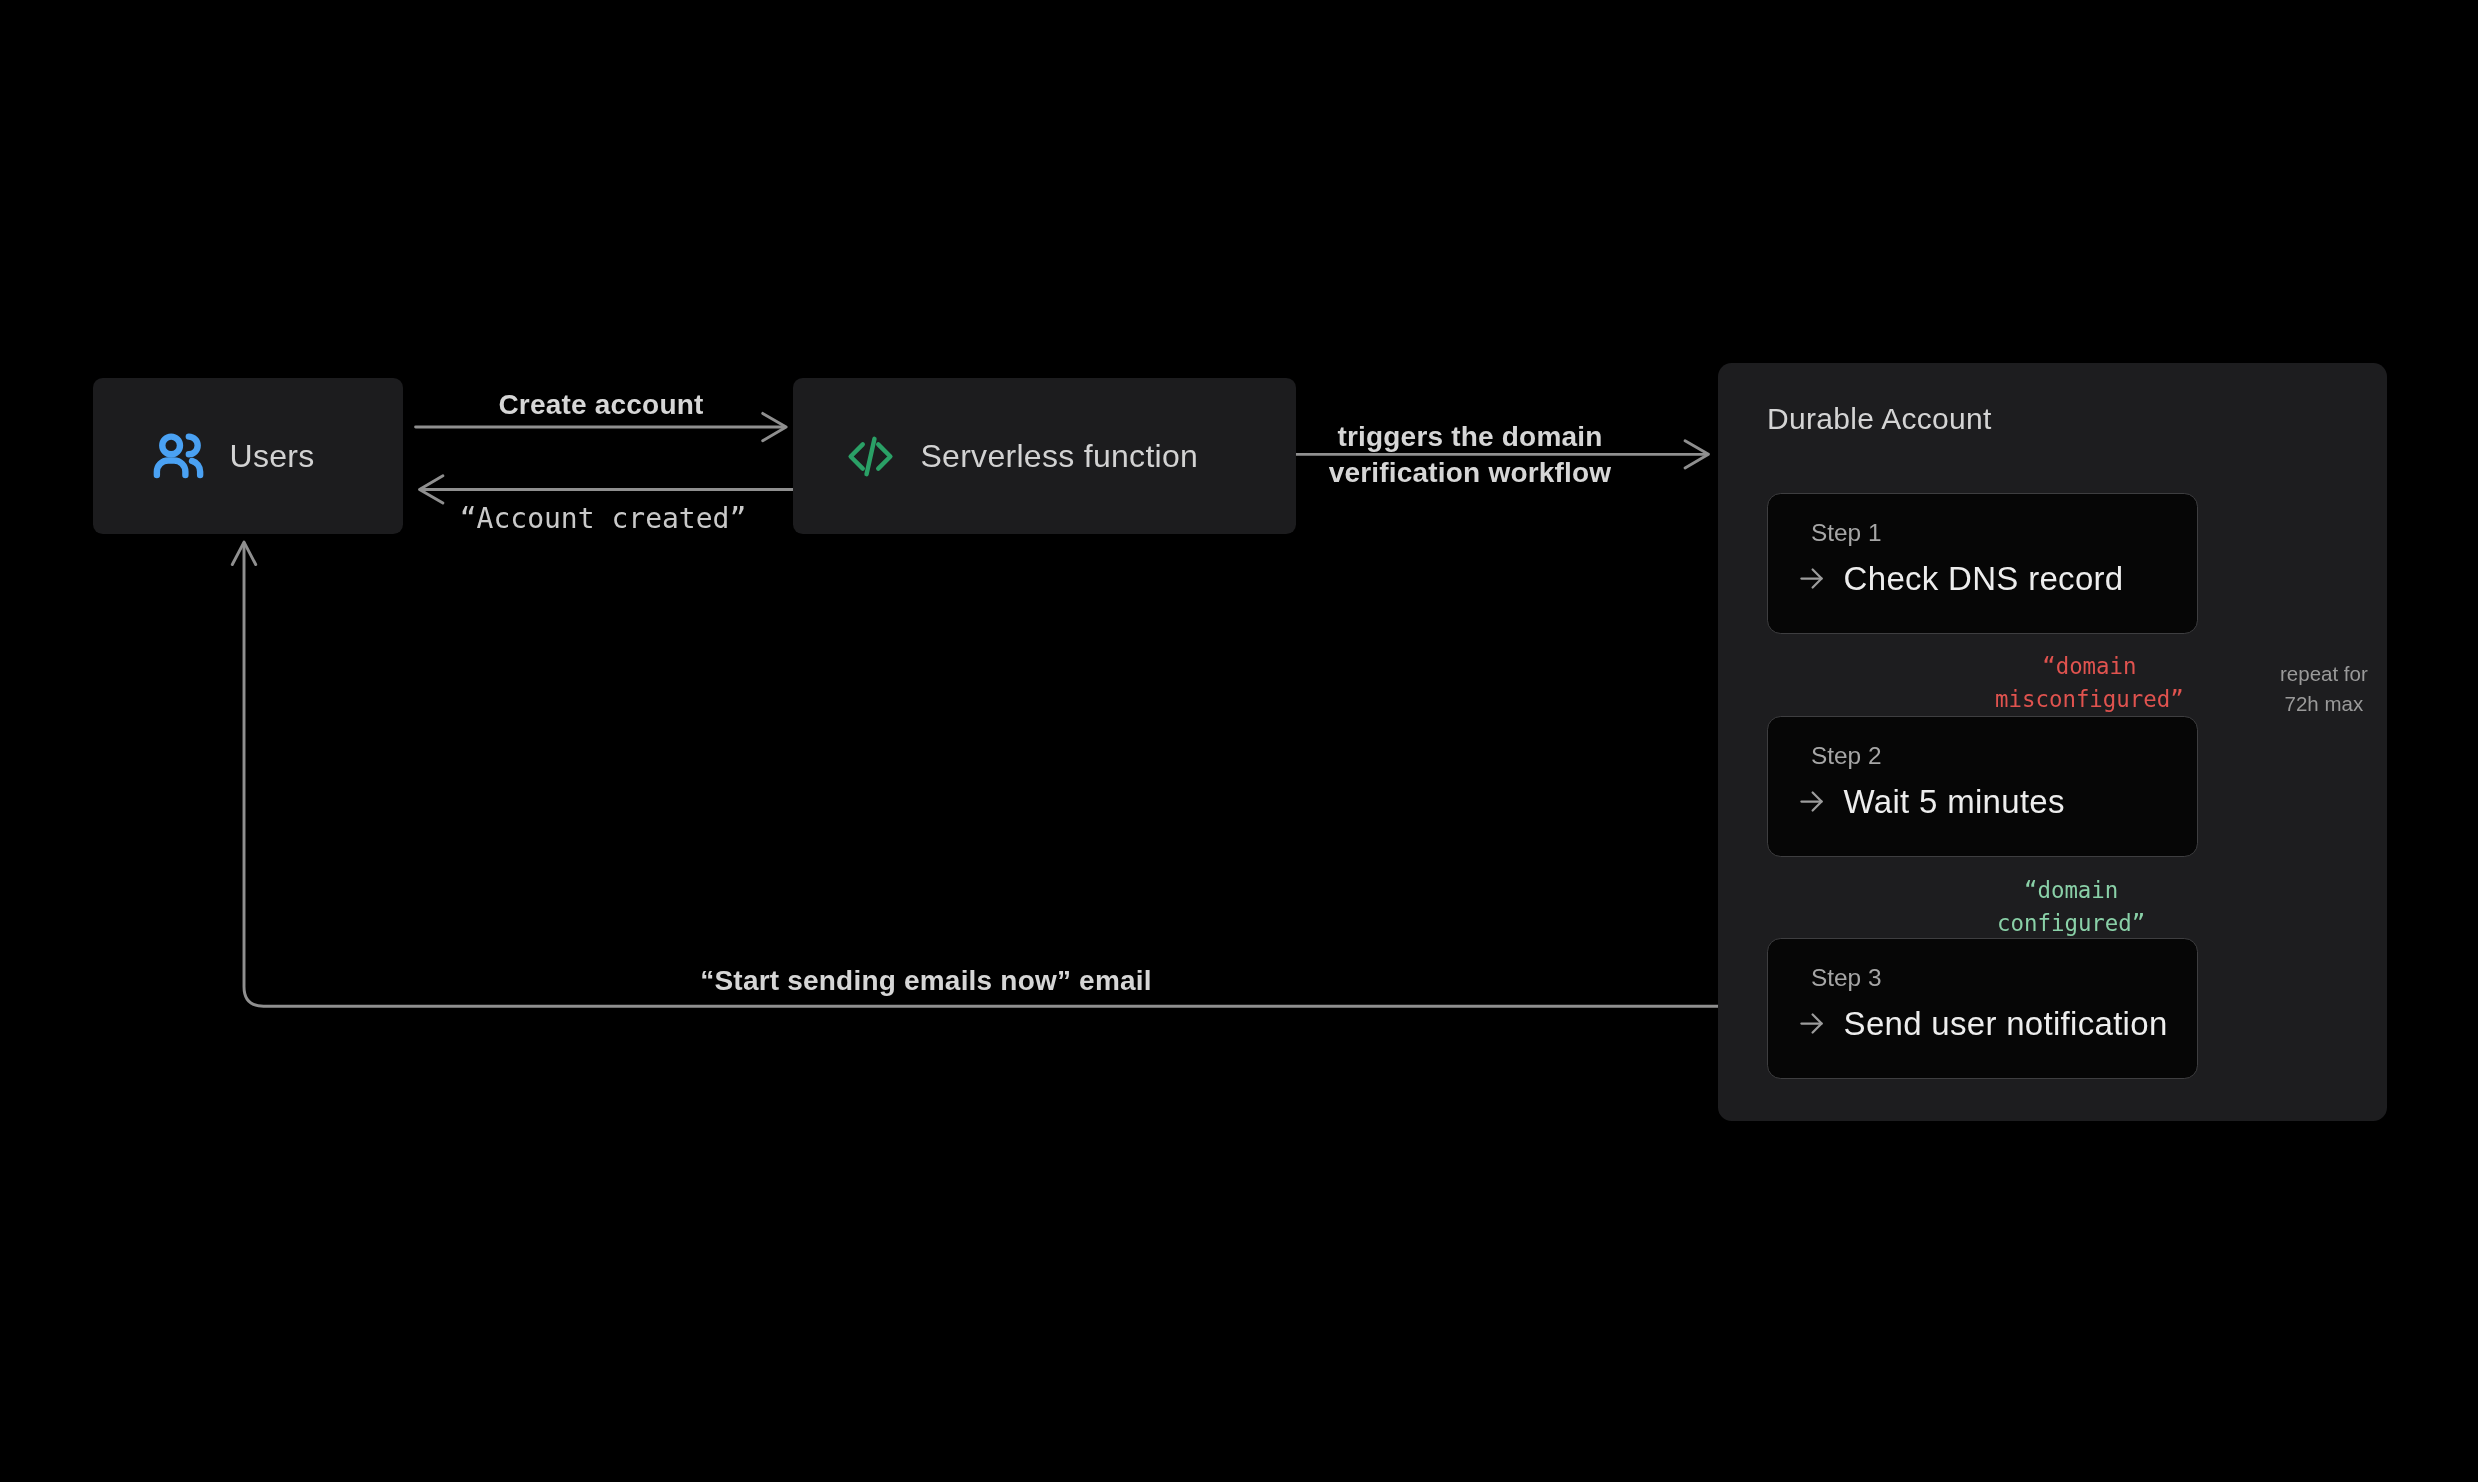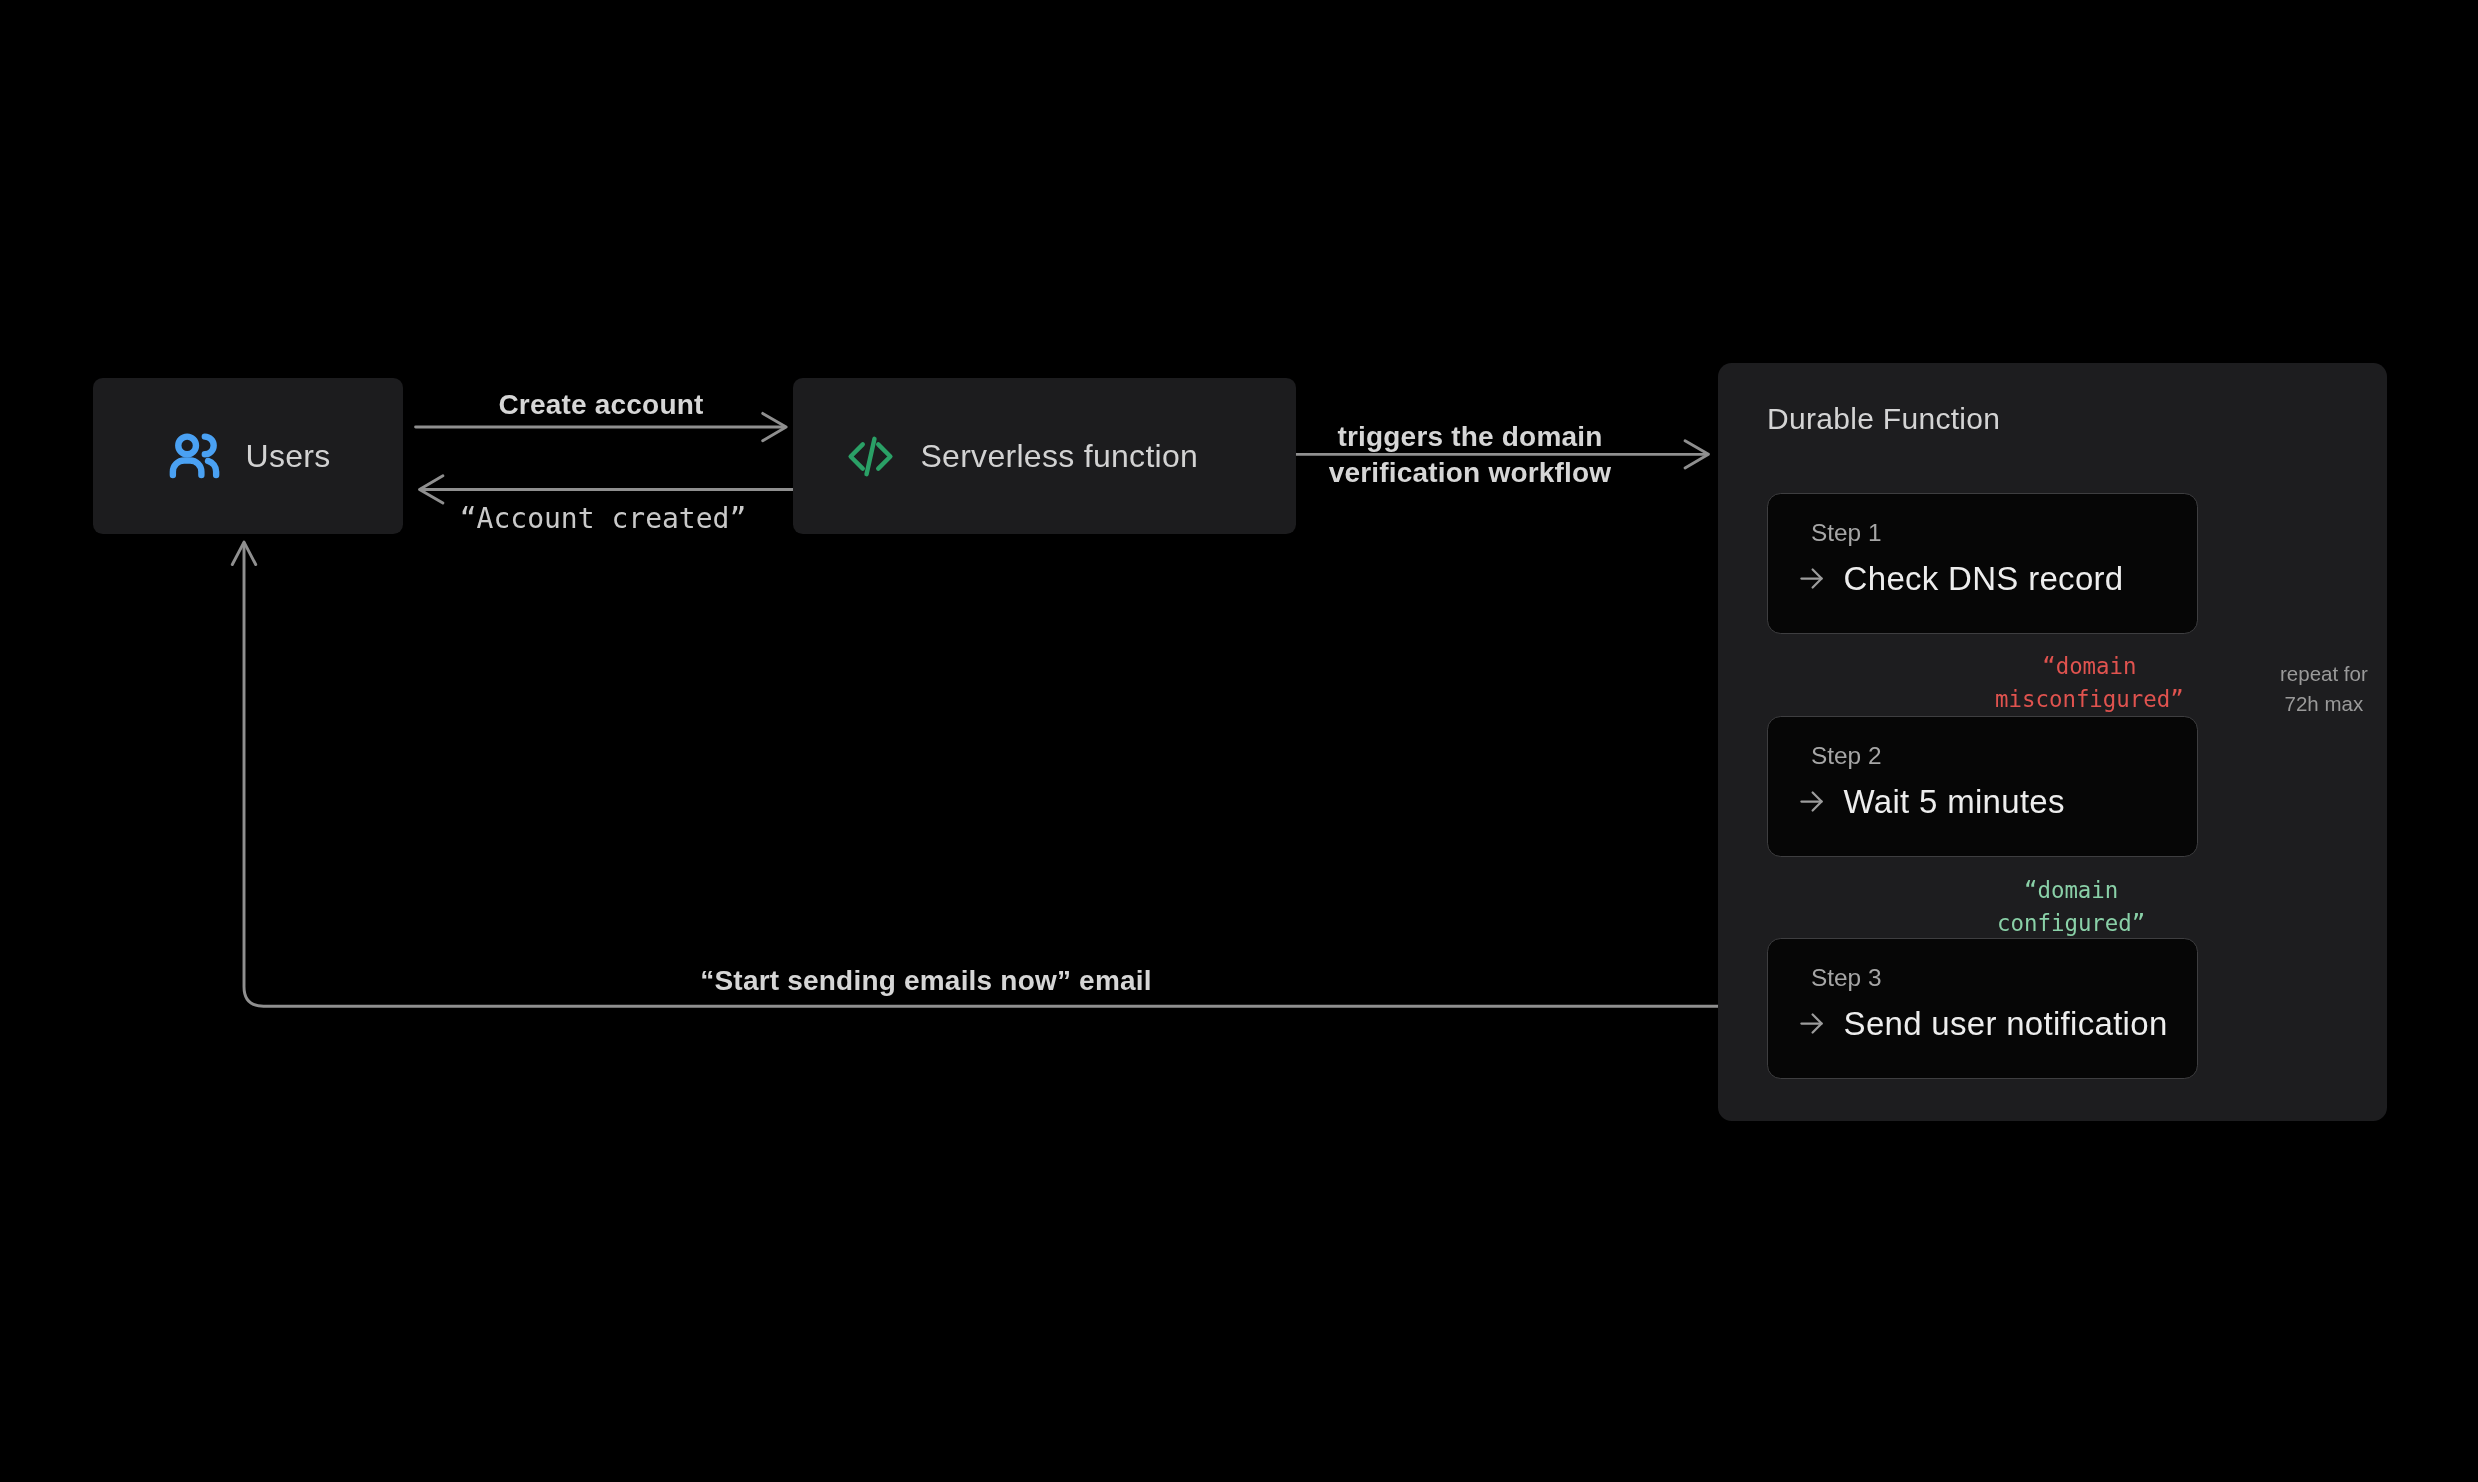--- a/index.html
+++ b/index.html
@@ -12,21 +12,21 @@
   .wires{position:absolute;left:0;top:0;width:2478px;height:1482px;}
   .wires path{stroke:#8f8f8f;stroke-width:3;fill:none;stroke-linecap:round;stroke-linejoin:round;}
 
   .node{
     position:absolute;
     background:#1c1c1e;
     border-radius:9.8px;
     display:flex;align-items:center;
   }
   .node .label{font-size:32px;color:#d2d2d2;letter-spacing:0.3px;}
-  .node-users{left:93px;top:378px;width:310px;height:156px;padding-left:72px;box-sizing:border-box;}
+  .node-users{left:93px;top:378px;width:310px;height:156px;padding-left:56px;box-sizing:border-box;}
   .node-users .label{margin-left:21.5px;}
   .node-serverless{left:793px;top:378px;width:503px;height:156px;padding-left:51px;box-sizing:border-box;}
   .node-serverless .label{margin-left:23.4px;}
 
   .container{
     position:absolute;left:1718px;top:363px;width:669px;height:758px;
     background:#1d1d1f;border-radius:13.7px;
   }
   .container-title{position:absolute;left:1767px;top:402px;font-size:30px;color:#d4d4d4;letter-spacing:0.3px;}
 
@@ -101,21 +101,21 @@
 <div class="node node-serverless">
   <svg width="53" height="53" viewBox="0 0 24 24" fill="none" stroke="#2aa066" stroke-width="2" stroke-linecap="round" stroke-linejoin="round">
     <polyline points="15.5 6.5 21 12 15.5 17.5"></polyline>
     <polyline points="8.5 6.5 3 12 8.5 17.5"></polyline>
     <line x1="13.8" y1="4" x2="10.2" y2="20"></line>
   </svg>
   <span class="label">Serverless function</span>
 </div>
 
 <div class="container"></div>
-<div class="container-title">Durable Function</div>
+<div class="container-title">Durable Account</div>
 
 <div class="step step-1">
   <div class="step-label">Step 1</div>
   <div class="step-action">
     <svg width="33" height="27" viewBox="0 0 24 24" fill="none" stroke="#9c9c9c" stroke-width="2" stroke-linecap="round" stroke-linejoin="round">
       <line x1="3" y1="12" x2="21" y2="12"></line>
         <polyline points="13 4 21 12 13 20"></polyline>
     </svg>
     <span class="action-text">Check DNS record</span>
   </div>

